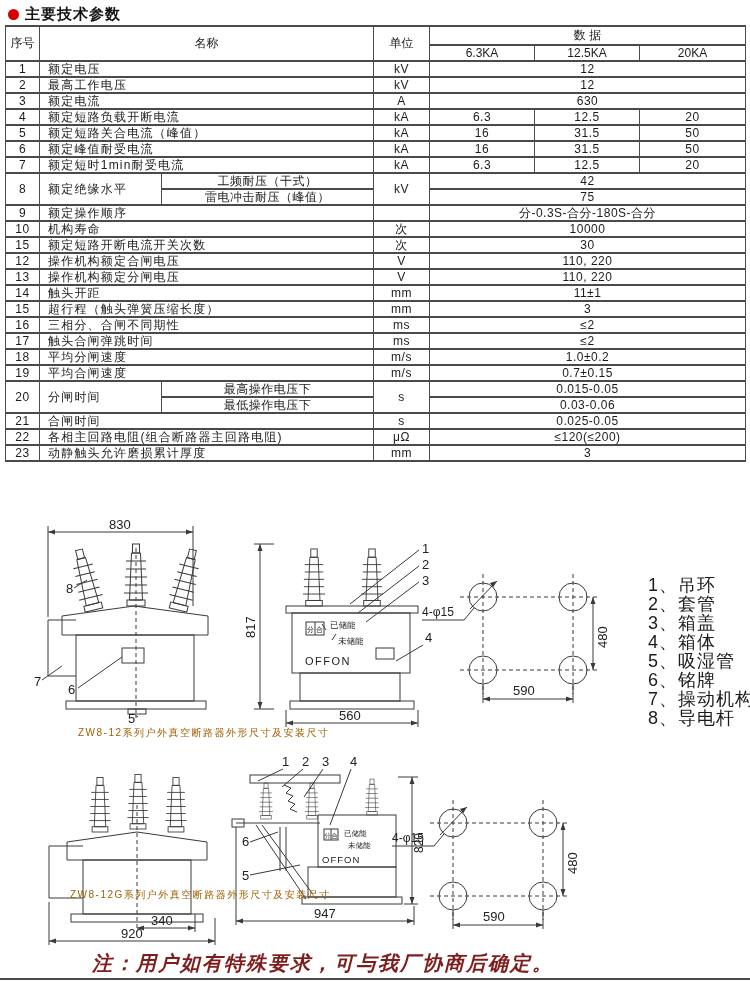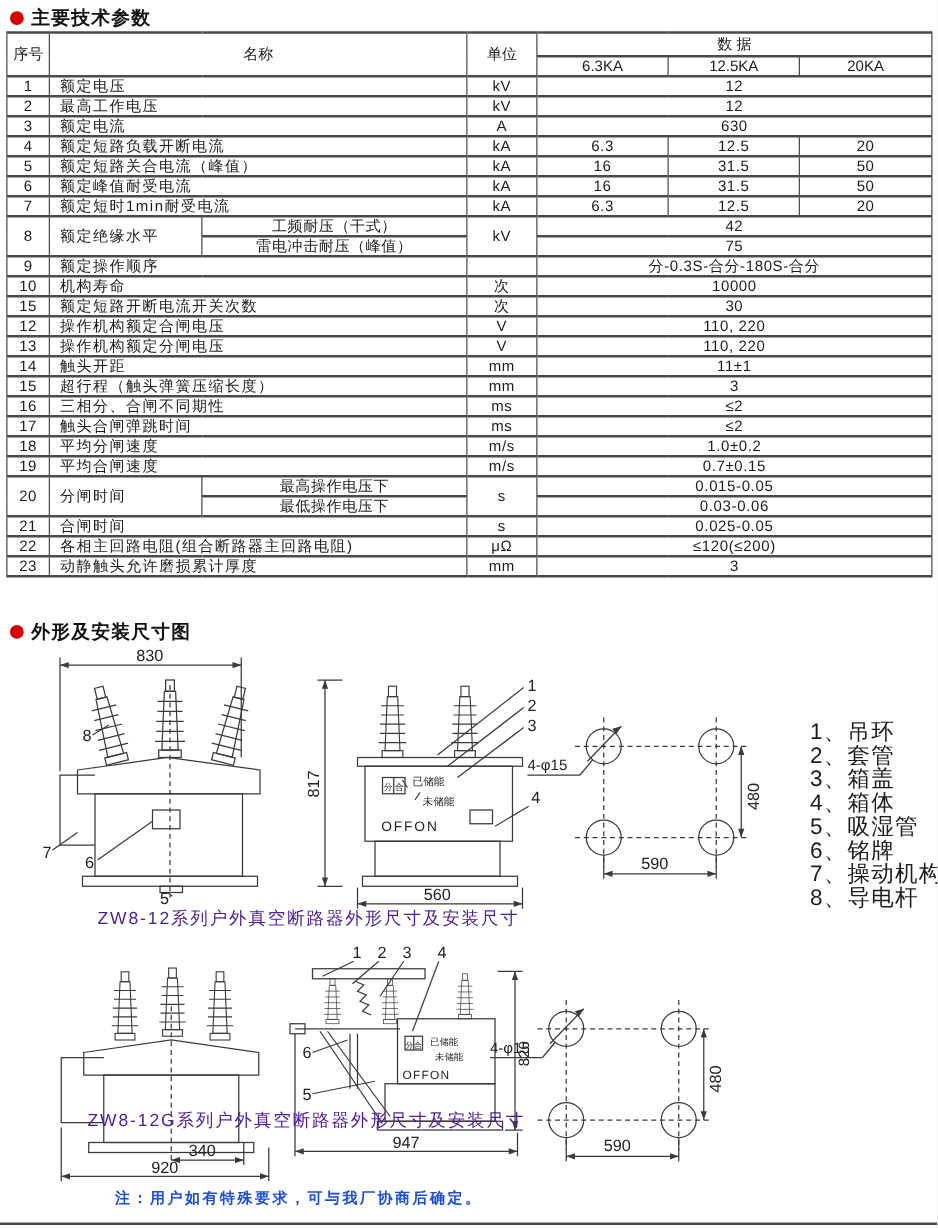--- a/index.html
+++ b/index.html
@@ -21,22 +21,22 @@
   .fig{position:absolute;}
   svg .ln{stroke:#3a3a3a;fill:none;stroke-width:1;}
   svg .dash{stroke-dasharray:4 3;}
   svg .fill{fill:#3a3a3a;stroke:none;}
   svg text{fill:#222;font-family:"Liberation Sans","DejaVu Sans",sans-serif;}
   svg .dim{font-size:13px;}
   svg .lbl{font-size:13px;}
 
   .legend{position:absolute;}
   .legend-item{font-size:18px;line-height:19px;letter-spacing:1px;white-space:nowrap;color:#1b1b1b;}
-  .caption{position:absolute;font-size:14px;letter-spacing:1.5px;color:#4c1d95;white-space:nowrap;}
-  .note{position:absolute;font-size:12px;font-weight:bold;letter-spacing:2px;color:#1d4ed8;white-space:nowrap;}
+  .caption{position:absolute;font-size:10px;letter-spacing:1.5px;color:#a16207;white-space:nowrap;}
+  .note{position:absolute;font-size:20px;font-weight:bold;letter-spacing:2px;color:#7f1d1d;white-space:nowrap;font-style:italic;}
   .bottom-rule{position:absolute;left:0;top:978px;width:750px;height:2px;background:#4a4a4a;}
 </style>
 </head>
 <body>
 
 <div class="page">
 
   <div class="sec-title" style="left:8px;top:5px;">
     <span class="bullet" style="background: rgb(214, 0, 0);"></span>
     <span>主要技术参数</span>
@@ -218,24 +218,20 @@
         </tr>
         <tr>
           <td class="c">23</td>
           <td class="n" colspan="2">动静触头允许磨损累计厚度</td>
           <td class="c">mm</td>
           <td class="c" colspan="3">3</td>
         </tr>
       </tbody>
   </table>
 
-  <div class="sec-title" style="left:8px;top:496px;">
-    <span class="bullet" style="background: rgb(214, 0, 0);"></span>
-    <span>外形及安装尺寸图</span>
-  </div>
 
   <svg class="fig" style="left:28px;top:518px;" width="215" height="207" viewBox="0 0 215 207">
     <defs>
       <g id="insA">
         <rect class="ln" x="-3.5" y="-62" width="7" height="9"></rect>
         <path class="ln" d="M-4.5,-53 L4.5,-53 L6.5,-6 L-6.5,-6 Z"></path>
         <path class="ln" d="M-10,-45 h20 M-10,-37 h20 M-11,-29 h22 M-11,-21 h22 M-12,-13 h24"></path>
         <rect class="ln" x="-9" y="-6" width="18" height="6"></rect>
       </g>
     </defs>

